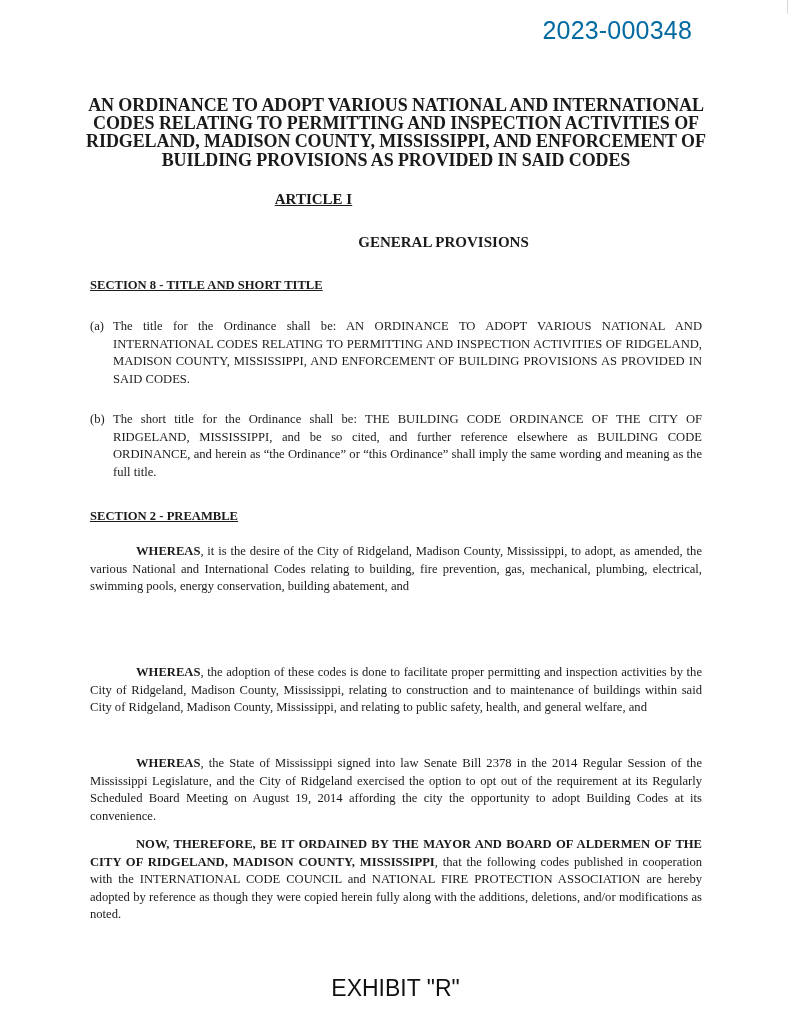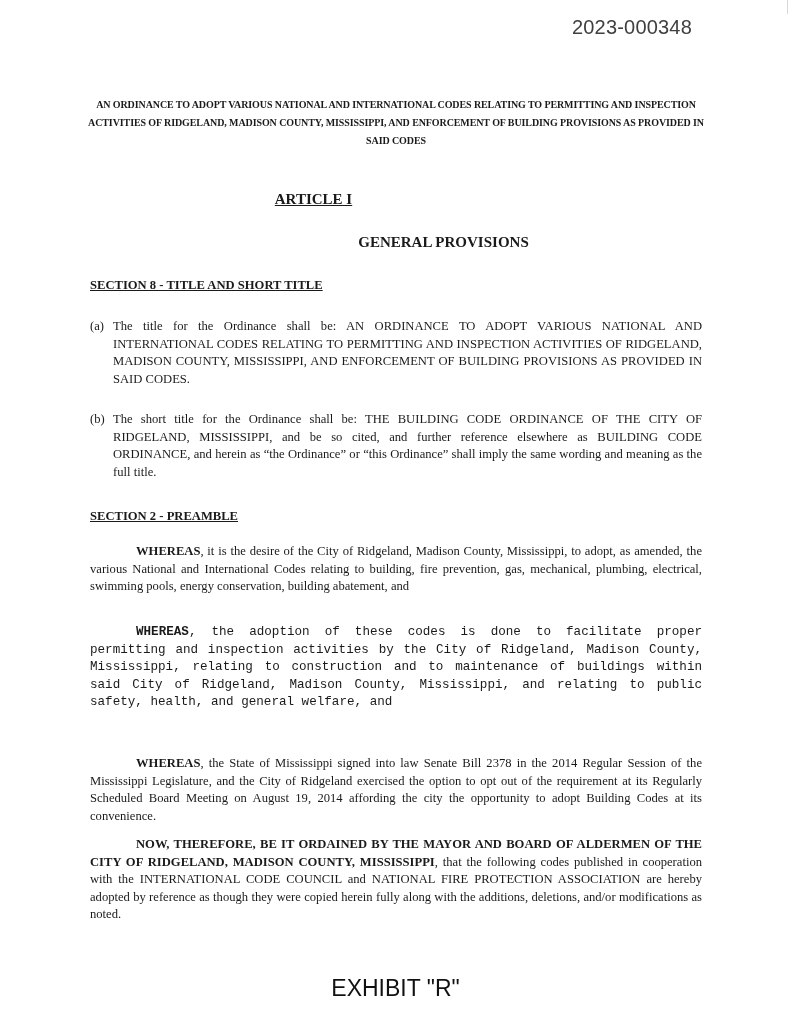--- a/index.html
+++ b/index.html
@@ -13,32 +13,32 @@
       position: relative;
       overflow: hidden;
       color: #1a1a1a;
       font-family: "Liberation Serif", "DejaVu Serif", serif;
     }
     .doc-number {
       position: absolute;
       top: 16px;
       right: 99px;
       font-family: "Liberation Sans", "DejaVu Sans", sans-serif;
-      font-size: 20px;
-      color: #404040;
+      font-size: 25px;
+      color: #0369a1;
       letter-spacing: 0.2px;
     }
     .main-title {
       position: absolute;
       top: 96px;
       left: 80px;
       width: 632px;
       text-align: center;
       font-weight: bold;
-      font-size: 10px;
+      font-size: 18px;
       line-height: 18.2px;
       letter-spacing: -0.1px;
     }
     .article {
       position: absolute;
       top: 191px;
       left: 0;
       width: 627px;
       text-align: center;
       font-weight: bold;
@@ -86,21 +86,21 @@
       position: absolute;
       left: 90px;
       width: 612px;
       font-size: 12.6px;
       line-height: 17.6px;
       text-align: justify;
       text-indent: 46px;
     }
     .para b { font-weight: bold; margin-top: 10px; }
     .p1 { top: 543px; }
-    .p2 { top: 624px; font-family: Liberation Mono, monospace; }
+    .p2 { top: 664px; }
     .p3 { top: 755px; }
     .p4 { top: 836px; }
     .exhibit {
       position: absolute;
       top: 975px;
       left: 0;
       width: 791px;
       text-align: center;
       font-family: "Liberation Sans", "DejaVu Sans", sans-serif;
       font-size: 23px;

